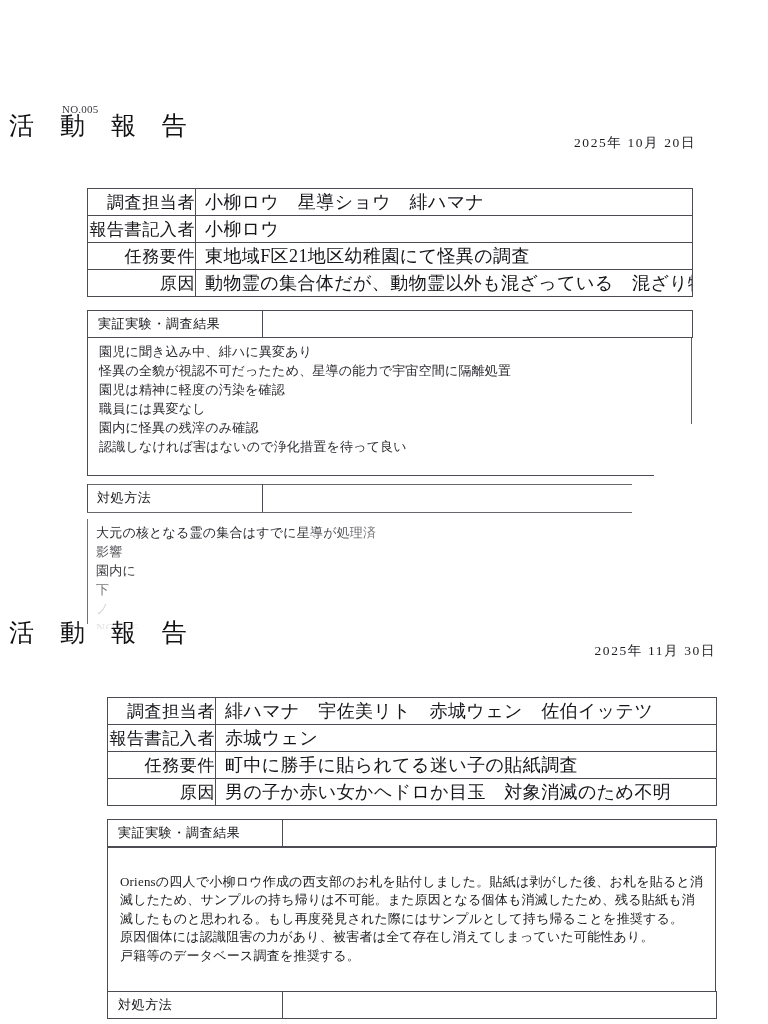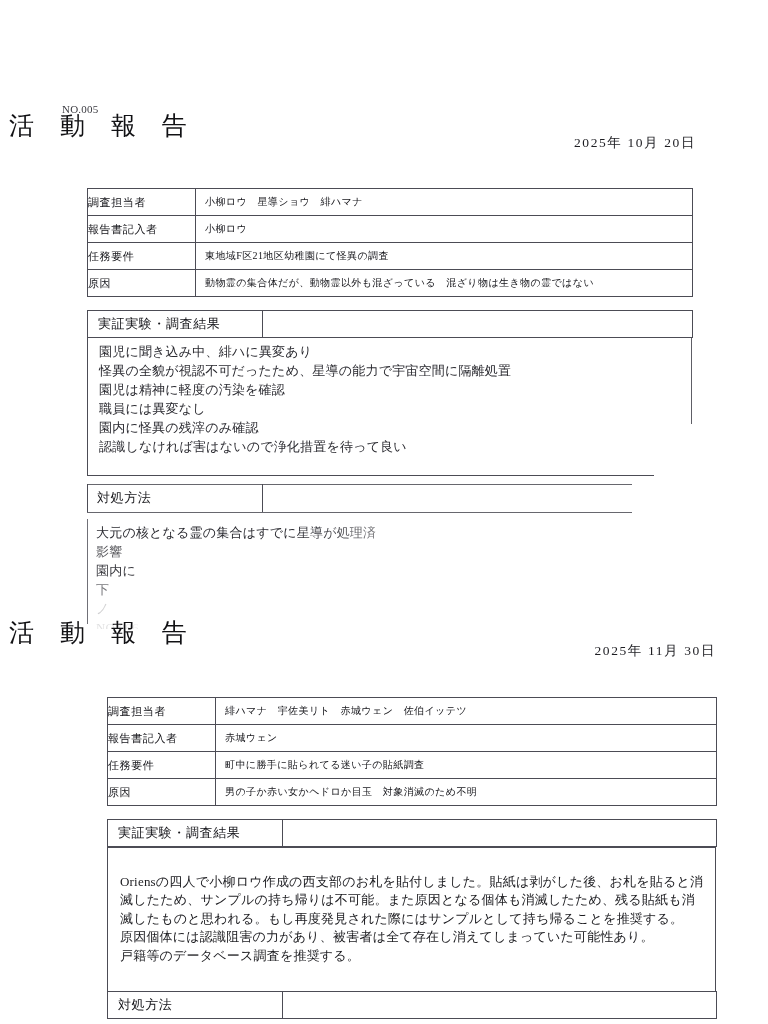--- a/index.html
+++ b/index.html
@@ -65,30 +65,30 @@
     table-layout: fixed;
     background: transparent;
   }
   .rtable td {
     border: 1.3px solid #4c4c55;
     padding: 0;
     vertical-align: middle;
     background: transparent;
   }
   .lbl {
-    text-align: left;
-    font-size: 11px;
+    text-align: right;
+    font-size: 17px;
     letter-spacing: 0.6px;
     color: #15151a;
     height: 26px;
     white-space: nowrap;
   }
   .val {
     text-align: left;
-    font-size: 10px;
+    font-size: 18px;
     letter-spacing: 0.4px;
     color: #15151a;
     padding-left: 9px !important;
     height: 26px;
     white-space: nowrap;
     overflow: hidden;
   }
   .section-lbl {
     text-align: left;
     padding-left: 10px !important;

